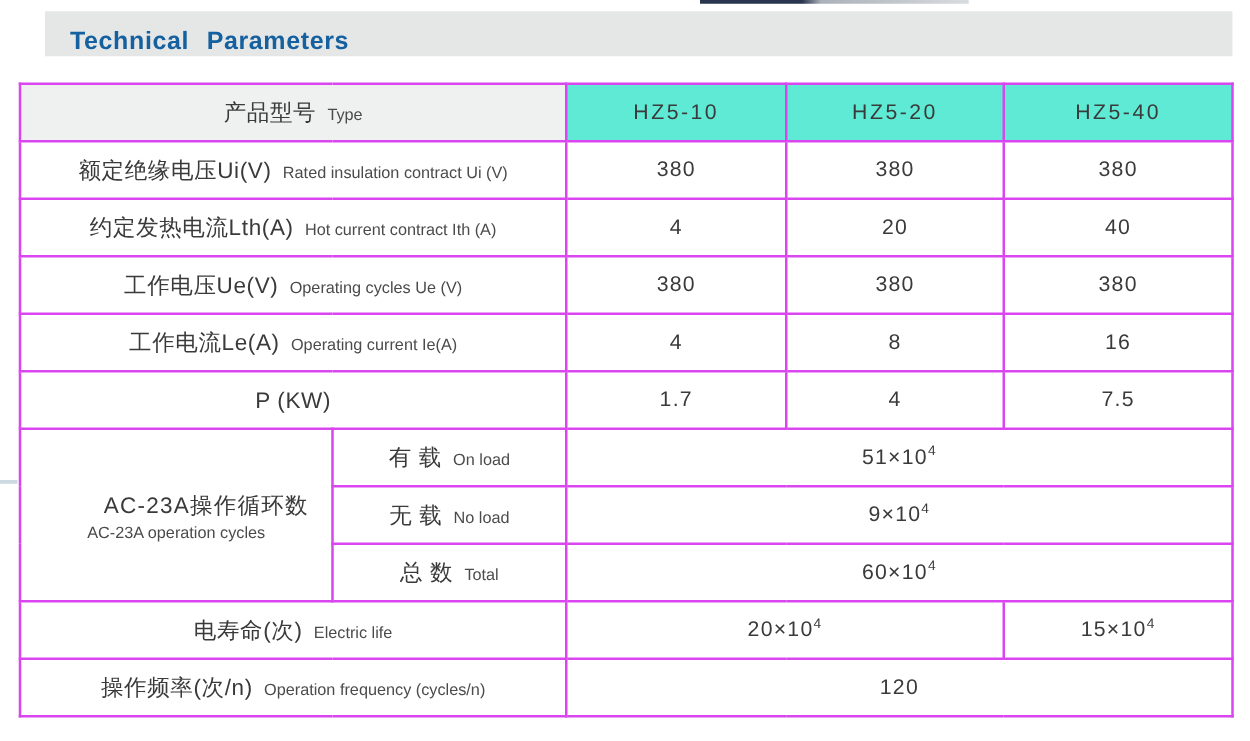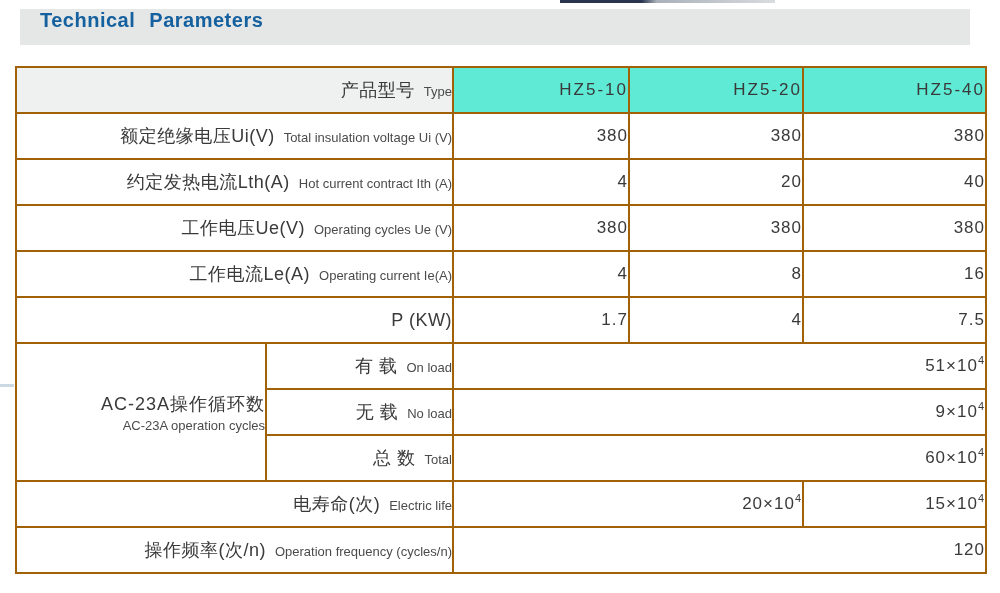--- a/index.html
+++ b/index.html
@@ -9,45 +9,45 @@
     font-family: "Liberation Sans", sans-serif;
     position: relative;
     overflow: hidden;
   }
   .top-rule {
     position: absolute; top: 0; left: 560px;
     width: 215px; height: 3px;
     background: linear-gradient(to right, #2a3550 0%, #2a3550 38%, #aab1b9 45%, #d9dcdf 100%);
   }
   .title-bar {
-    position: absolute; top: 9px; left: 20px;
+    position: absolute; top: 9px; left: 36px;
     width: 950px; height: 36px;
     background: #e5e7e7;
-    display: flex; align-items: flex-start;
+    display: flex; align-items: flex-end;
   }
   .title-bar h1 {
     margin: 0; padding-left: 20px;
     font-size: 20px; font-weight: 700;
     color: #15609e;
     word-spacing: 8px; letter-spacing: 0.5px;
   }
   .left-tick {
     position: absolute; top: 384px; left: 0;
     width: 14px; height: 3px;
     background: #ccd9e2;
   }
   table.params {
     position: absolute; top: 66px; left: 15px;
     width: 970px;
     border-collapse: collapse;
     table-layout: fixed;
   }
   .params td {
-    border: 2px solid #a16207;
-    text-align: right; vertical-align: middle;
+    border: 2px solid #d946ef;
+    text-align: center; vertical-align: middle;
     padding: 0;
     color: #3a3a3a;
   }
   .params tr { height: 46px; }
   .head { background: #eff0f0; }
   .zh { font-size: 18px; letter-spacing: 0.5px; }
   .en { font-size: 13px; color: #4b4b4b; margin-left: 9px; }
   .val { font-size: 17px; letter-spacing: 1px; }
   .model { font-size: 17px; letter-spacing: 2px; background: #5eead4; }
   .params sup { font-size: 11px; line-height: 0; }
@@ -78,21 +78,21 @@
       <td colspan="2" class="head">
         <span class="zh">产品型号</span><span class="en">Type</span>
       </td>
       <td class="model">HZ5-10</td>
       <td class="model">HZ5-20</td>
       <td class="model">HZ5-40</td>
     </tr>
 
     <tr>
       <td colspan="2">
-        <span class="zh">额定绝缘电压Ui(V)</span><span class="en">Total insulation voltage Ui (V)</span>
+        <span class="zh">额定绝缘电压Ui(V)</span><span class="en">Rated insulation contract Ui (V)</span>
       </td>
       <td class="val">380</td>
       <td class="val">380</td>
       <td class="val">380</td>
     </tr>
 
     <tr>
       <td colspan="2">
         <span class="zh">约定发热电流Lth(A)</span><span class="en">Hot current contract Ith (A)</span>
       </td>

